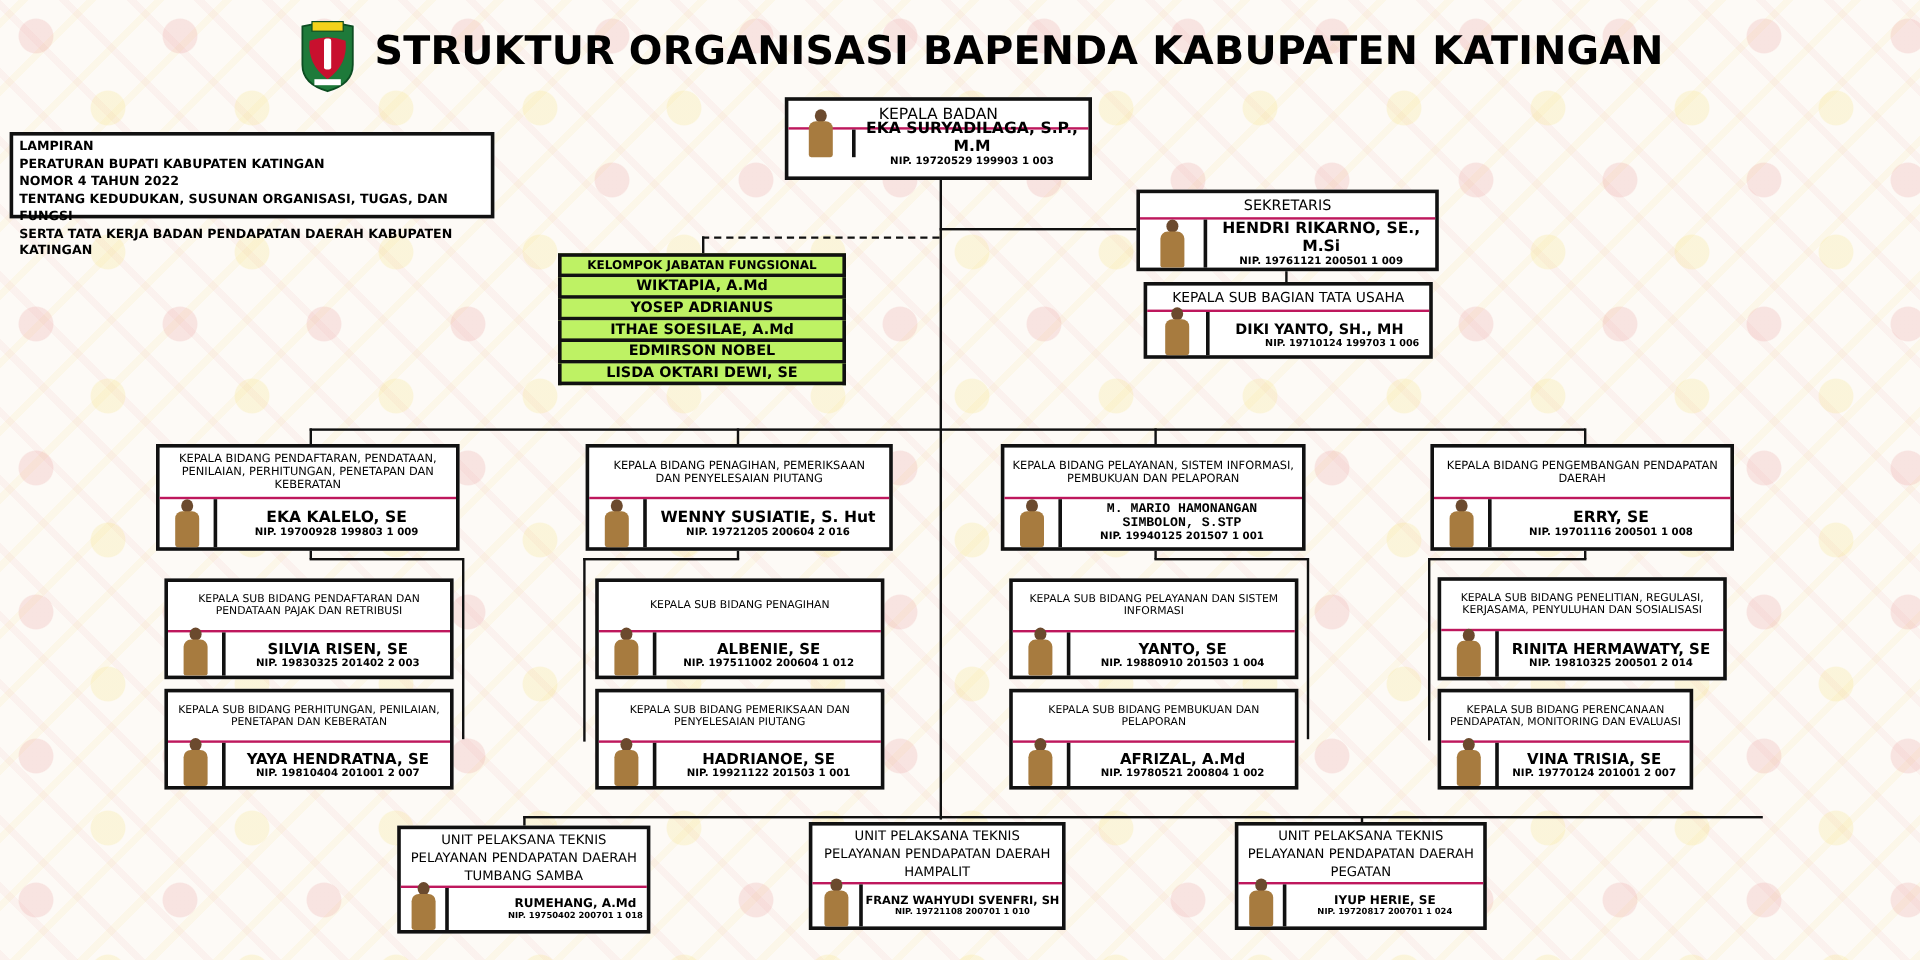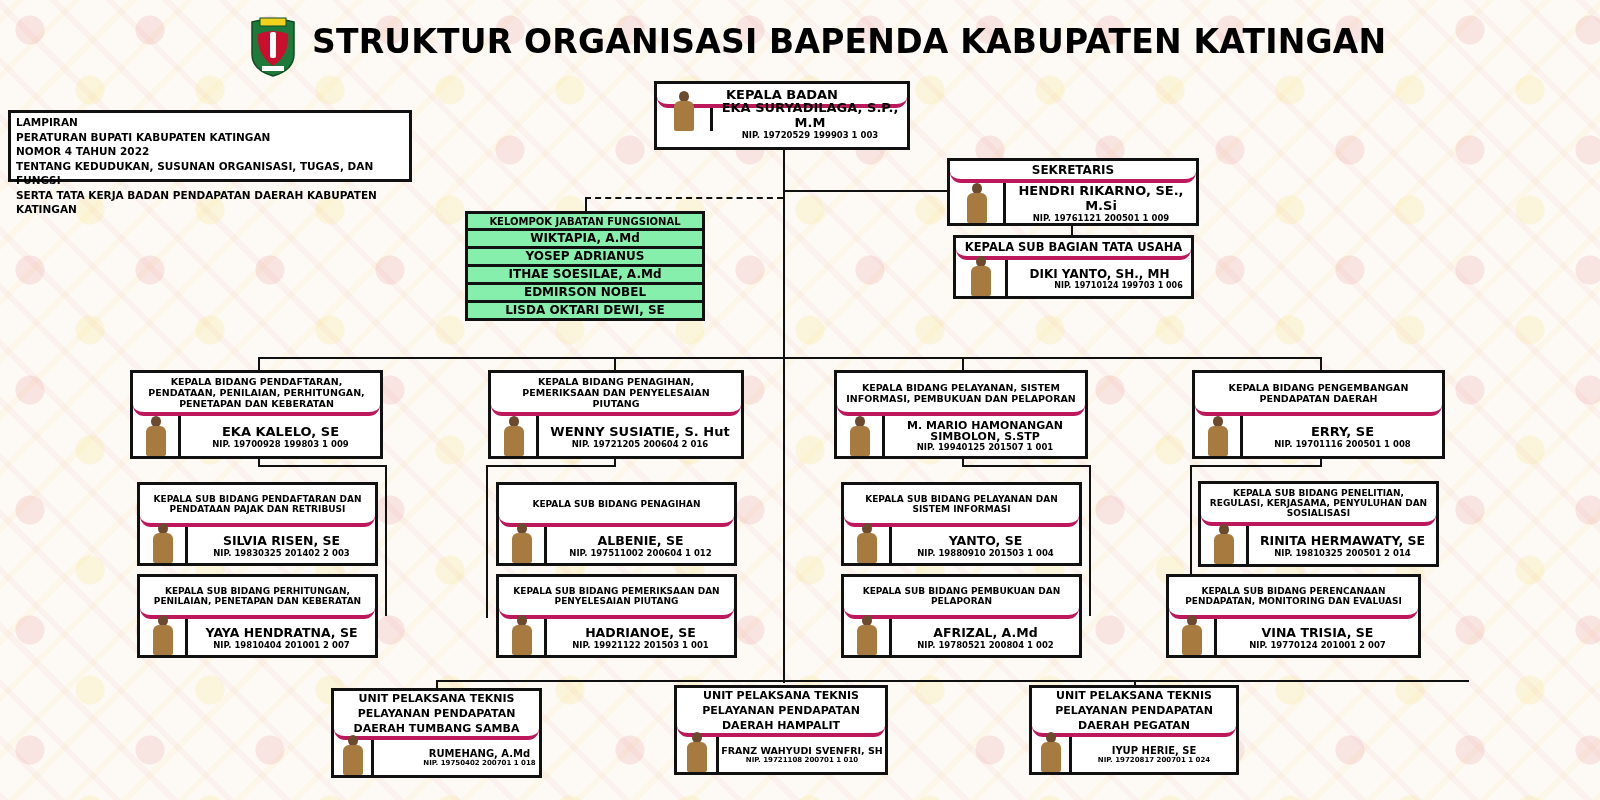--- a/index.html
+++ b/index.html
@@ -19,33 +19,33 @@
   .title {
     left:312px; top:22px; font-size:33px; font-weight:bold; letter-spacing:0.2px;
     white-space:nowrap;
   }
   .logo { left:248px; top:14px; width:50px; height:64px; }
   .lampiran {
     left:8px; top:110px; width:404px; height:72px; border:3px solid #111; background:#fff;
     font-size:10.5px; font-weight:bold; padding:2px 5px; box-sizing:border-box; line-height:14.5px;
   }
   .box { position:absolute; border:3px solid #111; background:#fff; box-sizing:border-box; }
-  .box .hdr { border-bottom:4px solid #be185d; display:flex; align-items:center; justify-content:center; text-align:center; font-weight:bold; box-sizing:border-box;border-radius:11px; }
+  .box .hdr { border-bottom:2px solid #be185d; display:flex; align-items:center; justify-content:center; text-align:center; font-weight:normal; box-sizing:border-box; }
   .box .body { display:flex; }
   .box .photo { border-right:3px solid #111; display:flex; align-items:flex-end; justify-content:center; box-sizing:border-box; }
   .box .info { flex:1; display:flex; flex-direction:column; align-items:center; justify-content:center; text-align:center; }
   .nm { font-weight:bold; }
   .nip { font-weight:bold; }
   .person { width:22px; height:40px; position:relative; }
   .person .head { position:absolute; left:6px; top:0; width:10px; height:11px; border-radius:50%; background:#6b4a2e; }
   .person .torso { position:absolute; left:1px; top:10px; width:20px; height:30px; background:#a77b3f; border-radius:6px 6px 2px 2px; }
   .line { position:absolute; background:#111; }
   .dash { position:absolute; border-top:2px dashed #111; height:0; }
   .fung { position:absolute; left:465px; top:211px; width:240px; box-sizing:border-box; }
-  .fung div { border:3px solid #111; border-top-width:0; background:#86efac; text-align:center; font-weight:bold; font-size:12px; height:18px; line-height:15px; box-sizing:border-box; }
+  .fung div { border:3px solid #111; border-top-width:0; background:#bef264; text-align:center; font-weight:bold; font-size:12px; height:18px; line-height:15px; box-sizing:border-box; }
   .fung div:first-child { border-top-width:3px; font-size:10px; height:20px; line-height:15px; }
 </style>
 </head>
 <body>
 
 <div class="abs logo">
   <svg width="50" height="64" viewBox="0 0 50 64">
     <path d="M4 8 Q25 2 46 8 L46 40 Q46 56 25 62 Q4 56 4 40 Z" fill="#1e7a3a" stroke="#0d4d22" stroke-width="1.5"></path>
     <rect x="12" y="4" width="26" height="8" fill="#f3d21b" stroke="#0d4d22" stroke-width="1"></rect>
     <path d="M10 20 Q25 14 40 20 Q42 40 25 52 Q8 40 10 20 Z" fill="#c8102e"></path>
@@ -246,21 +246,21 @@
 <div class="box" style="left:834px; top:370px; width:254px; height:89px;">
   <div class="hdr" style="height:43px; font-size:9.5px; padding:0 4px;">KEPALA BIDANG PELAYANAN, SISTEM INFORMASI, PEMBUKUAN DAN PELAPORAN</div>
   <div class="body" style="height:40px;">
     <div class="photo" style="width:48px;">
         <div class="person">
           <div class="head"></div>
           <div class="torso"></div>
         </div>
       </div>
     <div class="info">
-      <div class="nm" style="font-size:11px; line-height:11px; padding:0 6px;">M. MARIO HAMONANGAN SIMBOLON, S.STP</div>
+      <div class="nm" style="font-size:11px; line-height:11px; padding:0 6px;font-family:Liberation Mono, monospace;">M. MARIO HAMONANGAN SIMBOLON, S.STP</div>
       <div class="nip" style="font-size:8.5px;">NIP. 19940125 201507 1 001</div>
     </div>
   </div>
 </div>
 <div class="box" style="left:841px; top:482px; width:241px; height:84px;">
   <div class="hdr" style="height:42px; font-size:9px; padding:0 4px;">KEPALA SUB BIDANG PELAYANAN DAN SISTEM INFORMASI</div>
   <div class="body" style="height:36px;">
     <div class="photo" style="width:48px;">
         <div class="person">
           <div class="head"></div>
@@ -312,21 +312,21 @@
           <div class="head"></div>
           <div class="torso"></div>
         </div>
       </div>
     <div class="info">
       <div class="nm" style="font-size:12.5px;text-align:right;">RINITA HERMAWATY, SE</div>
       <div class="nip" style="font-size:8.5px;">NIP. 19810325 200501 2 014</div>
     </div>
   </div>
 </div>
-<div class="box" style="left:1166px; top:574px; width:255px; height:84px;">
+<div class="box" style="left:1198px; top:574px; width:213px; height:84px;">
   <div class="hdr" style="height:42px; font-size:9px; padding:0 2px;">KEPALA SUB BIDANG PERENCANAAN PENDAPATAN, MONITORING DAN EVALUASI</div>
   <div class="body" style="height:36px;">
     <div class="photo" style="width:48px;">
         <div class="person">
           <div class="head"></div>
           <div class="torso"></div>
         </div>
       </div>
     <div class="info">
       <div class="nm" style="font-size:12.5px;">VINA TRISIA, SE</div>

